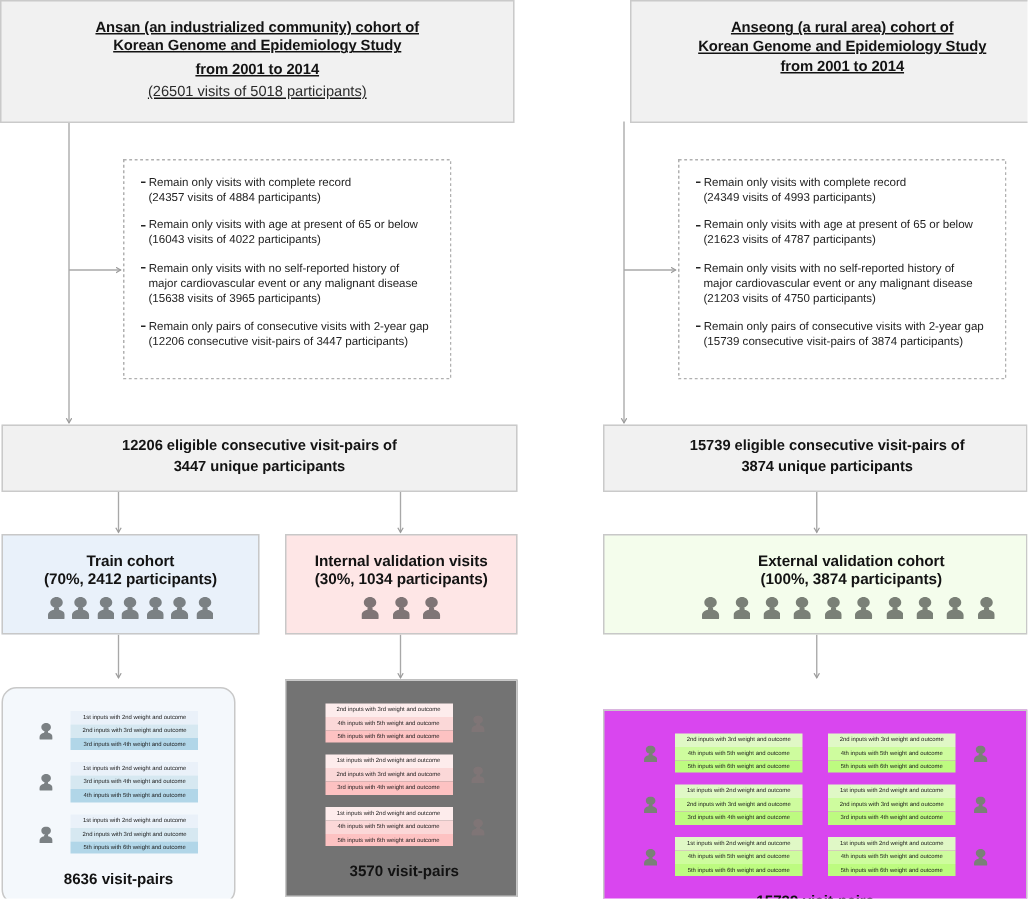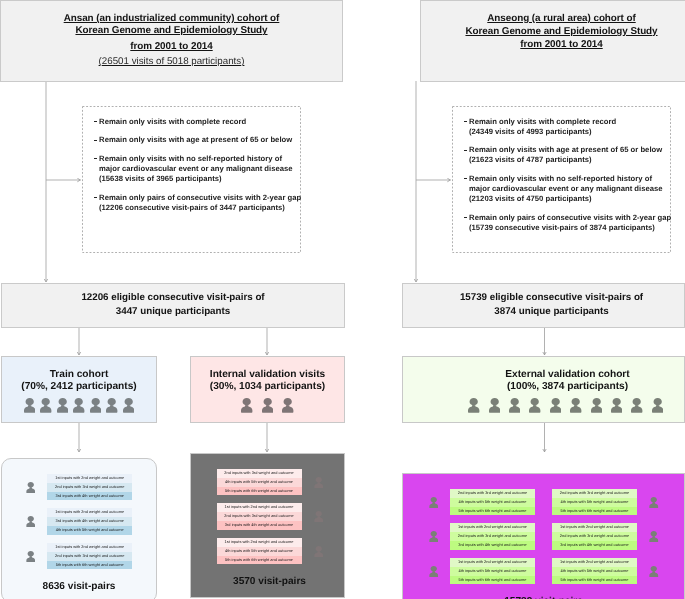--- a/index.html
+++ b/index.html
@@ -23,21 +23,21 @@
   .hbox{padding-top:12.3px;text-decoration:underline;}
   #hbox1 .hdr{line-height:13.1px;}
   #hbox1{padding-top:11.1px;margin-left:18px;}
   .hdr{font-weight:bold;font-size:9.9px;line-height:12.0px;text-align:center;letter-spacing:-0.06px;}
   .hdr-gap{margin-top:3.5px;}
   .sub{font-size:9.75px;line-height:12px;text-align:center;color:#2a2a2a;margin-top:3.2px;}
 
   
   .exclwrap{position:absolute;left:12px;top:10.8px;}
   .exclitem{margin-bottom:8.5px;}
-  .exl{font-size:7.7px;line-height:10.05px;color:#232323;white-space:nowrap;font-weight:bold;}
+  .exl{font-size:7.7px;line-height:10.05px;color:#232323;white-space:nowrap;}
   .exl.ind{padding-left:5px;}
   .bullet{display:inline-block;width:2.7px;height:0.9px;background:#232323;vertical-align:0.24em;overflow:hidden;text-indent:-99px;margin-right:0.3px;}
   .bodytxt{display:inline;}
 
   
   .ebox{display:flex;align-items:center;justify-content:center;padding-bottom:1.8px;}
   .elig{font-weight:bold;font-size:9.8px;line-height:13.6px;text-align:center;letter-spacing:-0.02px;}
 
   
   .cbox{padding-top:11.5px;}
@@ -100,23 +100,25 @@
       </div>
     </div>
 
   <div class="box dashed" id="dbox0" style="left:82px;top:106px;width:219px;height:147px;">
     <svg class="dashframe" viewBox="0 0 219 147">
         <rect x="0.5" y="0.5" width="218" height="146" fill="none" stroke="#b0b0b0" stroke-width="1" stroke-dasharray="1.9 1.75"></rect>
       </svg>
   <div class="exclwrap">
         <div class="exclitem">
           <div class="exl"><span class="bullet">-</span><span class="bodytxt"> Remain only visits with complete record</span></div>
+          <div class="exl ind"><span class="bodytxt">(24357 visits of 4884 participants)</span></div>
         </div>
         <div class="exclitem">
           <div class="exl"><span class="bullet">-</span><span class="bodytxt"> Remain only visits with age at present of 65 or below</span></div>
+          <div class="exl ind"><span class="bodytxt">(16043 visits of 4022 participants)</span></div>
         </div>
         <div class="exclitem">
           <div class="exl"><span class="bullet">-</span><span class="bodytxt"> Remain only visits with no self-reported history of</span></div>
           <div class="exl ind"><span class="bodytxt">major cardiovascular event or any malignant disease</span></div>
           <div class="exl ind"><span class="bodytxt">(15638 visits of 3965 participants)</span></div>
         </div>
         <div class="exclitem">
           <div class="exl"><span class="bullet">-</span><span class="bodytxt"> Remain only pairs of consecutive visits with 2-year gap</span></div>
           <div class="exl ind"><span class="bodytxt">(12206 consecutive visit-pairs of 3447 participants)</span></div>
         </div>
@@ -153,21 +155,21 @@
         <div>3447 unique participants</div>
       </div>
     </div>
   <div class="box gray ebox" id="ebox1" style="left:402px;top:283px;width:283px;height:45px;padding-left:16px;">
       <div class="elig">
         <div>15739 eligible consecutive visit-pairs of</div>
         <div>3874 unique participants</div>
       </div>
     </div>
 
-  <div class="box blue cbox" id="cbox0" style="left:1px;top:356px;width:156px;height:67px;">
+  <div class="box blue cbox" id="cbox0" style="left:1px;top:356px;width:172px;height:67px;">
       <div class="cohead">
         <div>Train cohort</div>
         <div>(70%, 2412 participants)</div>
       </div>
       <div class="iconrow" style="gap: 5.2px;">
         <span class="pico"><svg viewBox="0 0 114 147" width="11.4" height="14.7">
             <path d="M57 0C34.1 0 15.5 16.3 15.5 36.5S34.1 73 57 73s41.5-16.3 41.5-36.5S79.9 0 57 0z M57 60.5c-9.5 0-17.2 7.7-17.2 17.2v7.8C16.6 90.2 0 104.6 0 121.6V141c0 3.3 2.7 6 6 6h102c3.3 0 6-2.7 6-6v-19.4c0-17-16.6-31.4-39.8-36.1v-7.8c0-9.5-7.7-17.2-17.2-17.2z" fill="#7b8184"></path>
           </svg></span>
         <span class="pico"><svg viewBox="0 0 114 147" width="11.4" height="14.7">
             <path d="M57 0C34.1 0 15.5 16.3 15.5 36.5S34.1 73 57 73s41.5-16.3 41.5-36.5S79.9 0 57 0z M57 60.5c-9.5 0-17.2 7.7-17.2 17.2v7.8C16.6 90.2 0 104.6 0 121.6V141c0 3.3 2.7 6 6 6h102c3.3 0 6-2.7 6-6v-19.4c0-17-16.6-31.4-39.8-36.1v-7.8c0-9.5-7.7-17.2-17.2-17.2z" fill="#7b8184"></path>

